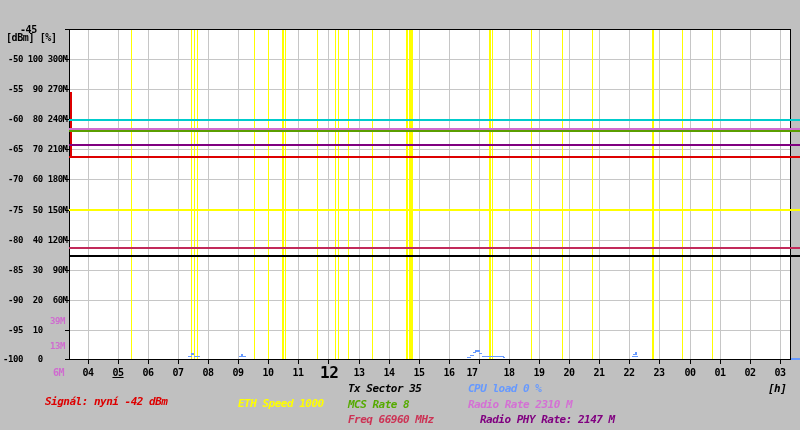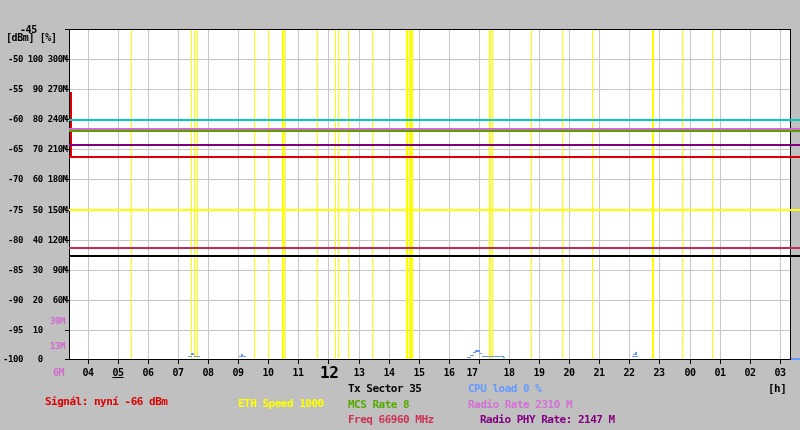--- a/index.html
+++ b/index.html
@@ -3,21 +3,21 @@
 <meta charset="utf-8">
 <style>
   html,body{margin:0;padding:0;}
   #stage{position:relative;width:800px;height:430px;background:#c0c0c0;overflow:hidden;
          font-family:"DejaVu Sans Mono", monospace;font-weight:bold;color:#000;}
   .abs{position:absolute;}
   #title{left:67px;top:9px;font-size:12px;letter-spacing:0;white-space:pre;}
   #plot{left:69px;top:29px;width:722px;height:331px;background:#fff;}
   .axisfont{font-size:9px;letter-spacing:-0.45px;white-space:pre;line-height:10px;}
   .unitfont{font-size:10px;letter-spacing:-0.4px;white-space:pre;}
-  .legfont{font-size:11px;letter-spacing:-0.5px;white-space:pre;line-height:12px;}
+  .legfont{font-size:11px;letter-spacing:-0.5px;white-space:pre;line-height:12px;font-style:italic;}
   .mmark{font-size:9px;letter-spacing:-0.45px;}
   .mmark.big{font-size:10px;}
 </style>
 </head>
 <body>
 
 <div id="stage">
 
   <div class="abs unitfont" style="left:20px;top:24px;">-45</div>
   <div class="abs unitfont" style="left:6px;top:32px;">[dBm] [%]</div>
@@ -146,21 +146,21 @@
       <div class="abs axisfont" style="left: 621px; top: 368px; width: 16px; text-align: center; font-size: 10px;">22</div>
       <div class="abs axisfont" style="left: 651px; top: 368px; width: 16px; text-align: center; font-size: 10px;">23</div>
       <div class="abs axisfont" style="left: 682px; top: 368px; width: 16px; text-align: center; font-size: 10px;">00</div>
       <div class="abs axisfont" style="left: 712px; top: 368px; width: 16px; text-align: center; font-size: 10px;">01</div>
       <div class="abs axisfont" style="left: 742px; top: 368px; width: 16px; text-align: center; font-size: 10px;">02</div>
       <div class="abs axisfont" style="left: 772px; top: 368px; width: 16px; text-align: center; font-size: 10px;">03</div>
     </div>
 
   <div class="abs legfont" style="left:768px;top:383px;">[h]</div>
 
-  <div class="abs legfont" style="left: 45px; top: 396px; color: rgb(221, 0, 0);">Signál: nyní -66 dBm</div>
+  <div class="abs legfont" style="left: 45px; top: 396px; color: rgb(221, 0, 0);">Signál: nyní -42 dBm</div>
   <div class="abs legfont" style="left: 238px; top: 398px; color: rgb(255, 255, 0);">ETH Speed 1000</div>
   <div class="abs legfont" style="left: 348px; top: 383px; color: rgb(0, 0, 0);">Tx Sector 35</div>
   <div class="abs legfont" style="left: 348px; top: 399px; color: rgb(85, 170, 0);">MCS Rate 8</div>
   <div class="abs legfont" style="left: 348px; top: 414px; color: rgb(204, 51, 85);">Freq 66960 MHz</div>
   <div class="abs legfont" style="left: 468px; top: 383px; color: rgb(102, 153, 255);">CPU load 0 %</div>
   <div class="abs legfont" style="left: 468px; top: 399px; color: rgb(212, 112, 212);">Radio Rate 2310 M</div>
   <div class="abs legfont" style="left: 452px; top: 414px; color: rgb(128, 0, 128); padding-left: 28px;">Radio PHY Rate: 2147 M</div>
 <div class="abs" style="left: 65px; top: 59px; width: 4px; height: 1px; background: rgb(0, 0, 0);"></div>
     <div class="abs" style="left: 65px; top: 89px; width: 4px; height: 1px; background: rgb(0, 0, 0);"></div>
     <div class="abs" style="left: 65px; top: 119px; width: 4px; height: 1px; background: rgb(0, 0, 0);"></div>

